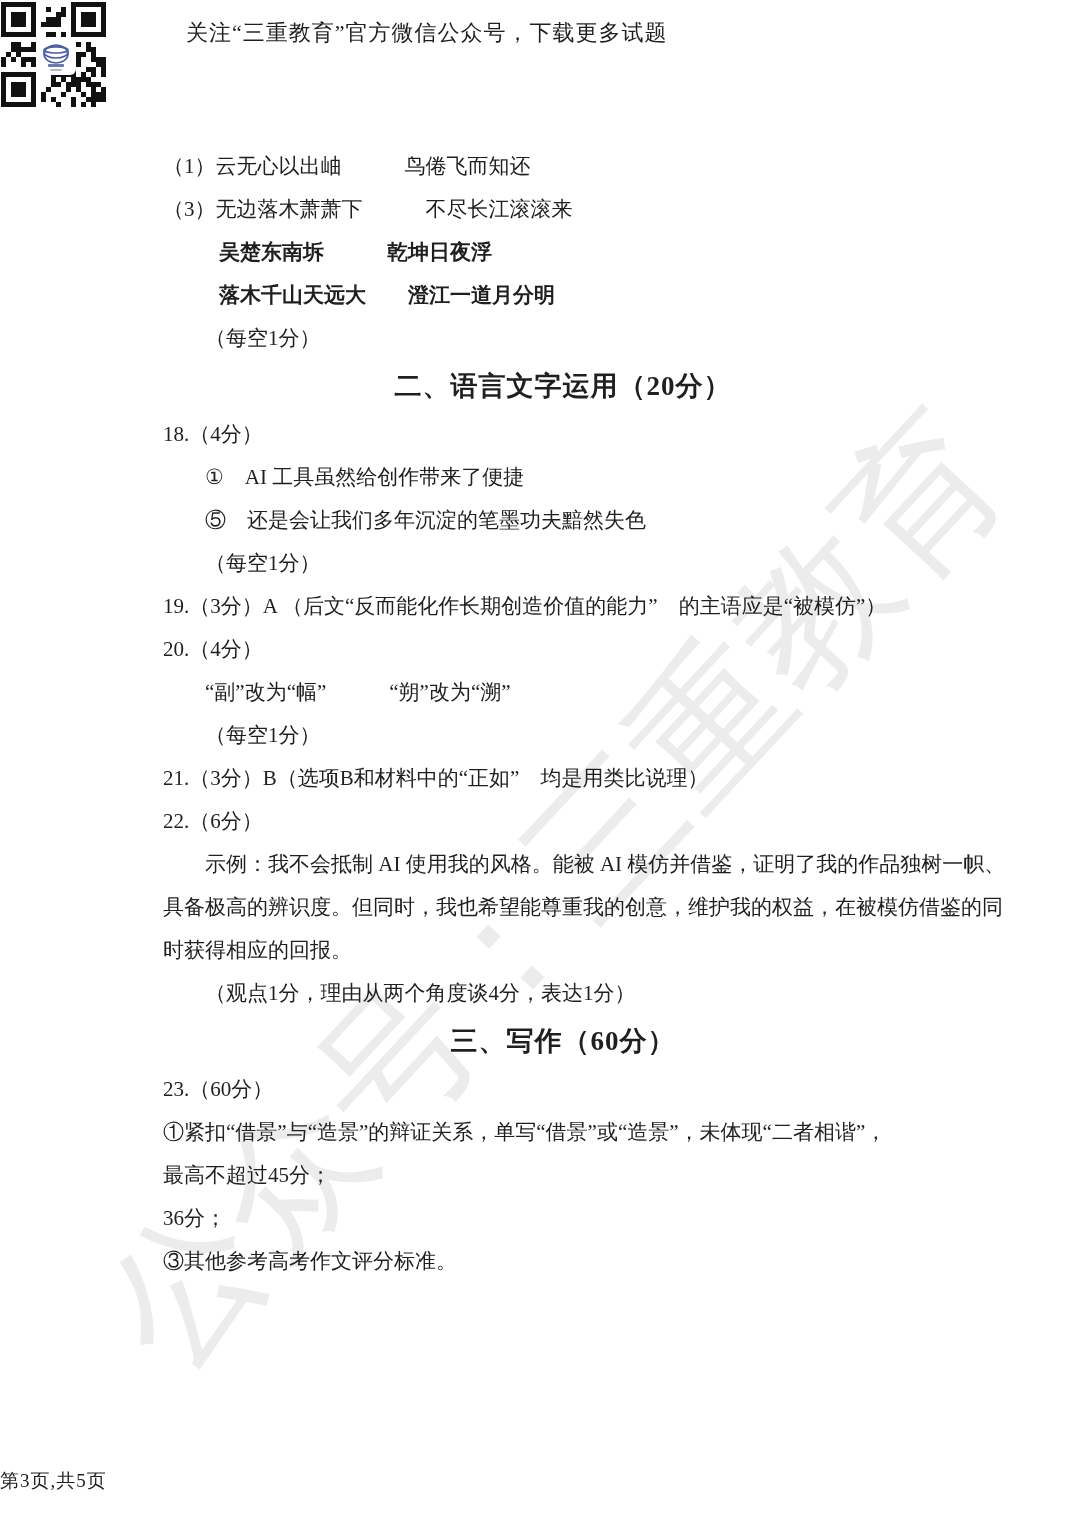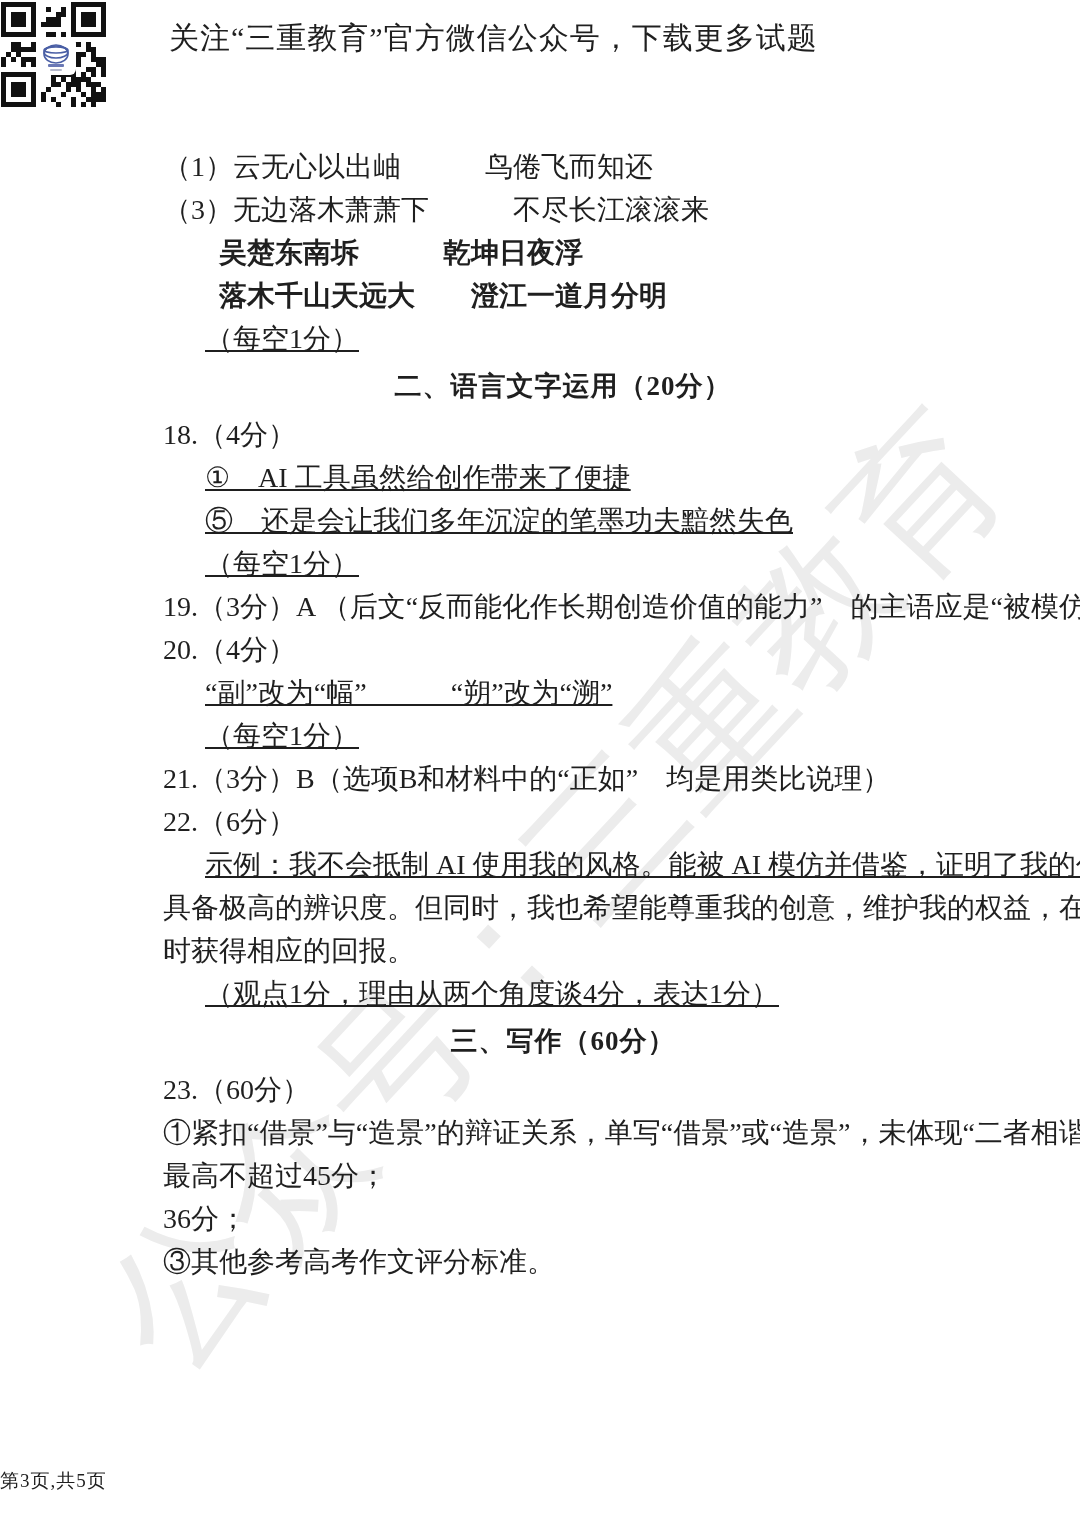--- a/index.html
+++ b/index.html
@@ -20,31 +20,31 @@
     letter-spacing:2px;
     color:#ececec;
     white-space:nowrap;
     z-index:0;
     user-select:none;
   }
   .qr{
     position:absolute;left:0;top:0;width:112px;height:110px;z-index:2;
   }
   .header-notice{
-    position:absolute;left:169px;top:18px;
-    font-size:30px;letter-spacing:1px;z-index:2;white-space:nowrap;
+    position:absolute;left:186px;top:18px;
+    font-size:22px;letter-spacing:1px;z-index:2;white-space:nowrap;
   }
   .content{
     position:absolute;left:163px;top:145px;width:800px;z-index:1;
   }
   .line{
     height:43px;line-height:43px;
-    font-size:28px;white-space:nowrap;
-  }
-  .line.indent1{padding-left:42px;text-decoration:underline;}
+    font-size:21px;white-space:nowrap;
+  }
+  .line.indent1{padding-left:42px;}
   .line.indent2{padding-left:56px;font-weight:bold;}
   .line.heading{
     height:53px;line-height:53px;
     font-size:27px;font-weight:bold;letter-spacing:1px;text-align:center;
   }
   .footer{
     position:absolute;left:0;right:0;top:1468px;
     text-align:left;font-size:19px;z-index:1;letter-spacing:1px;
   }
 </style>

